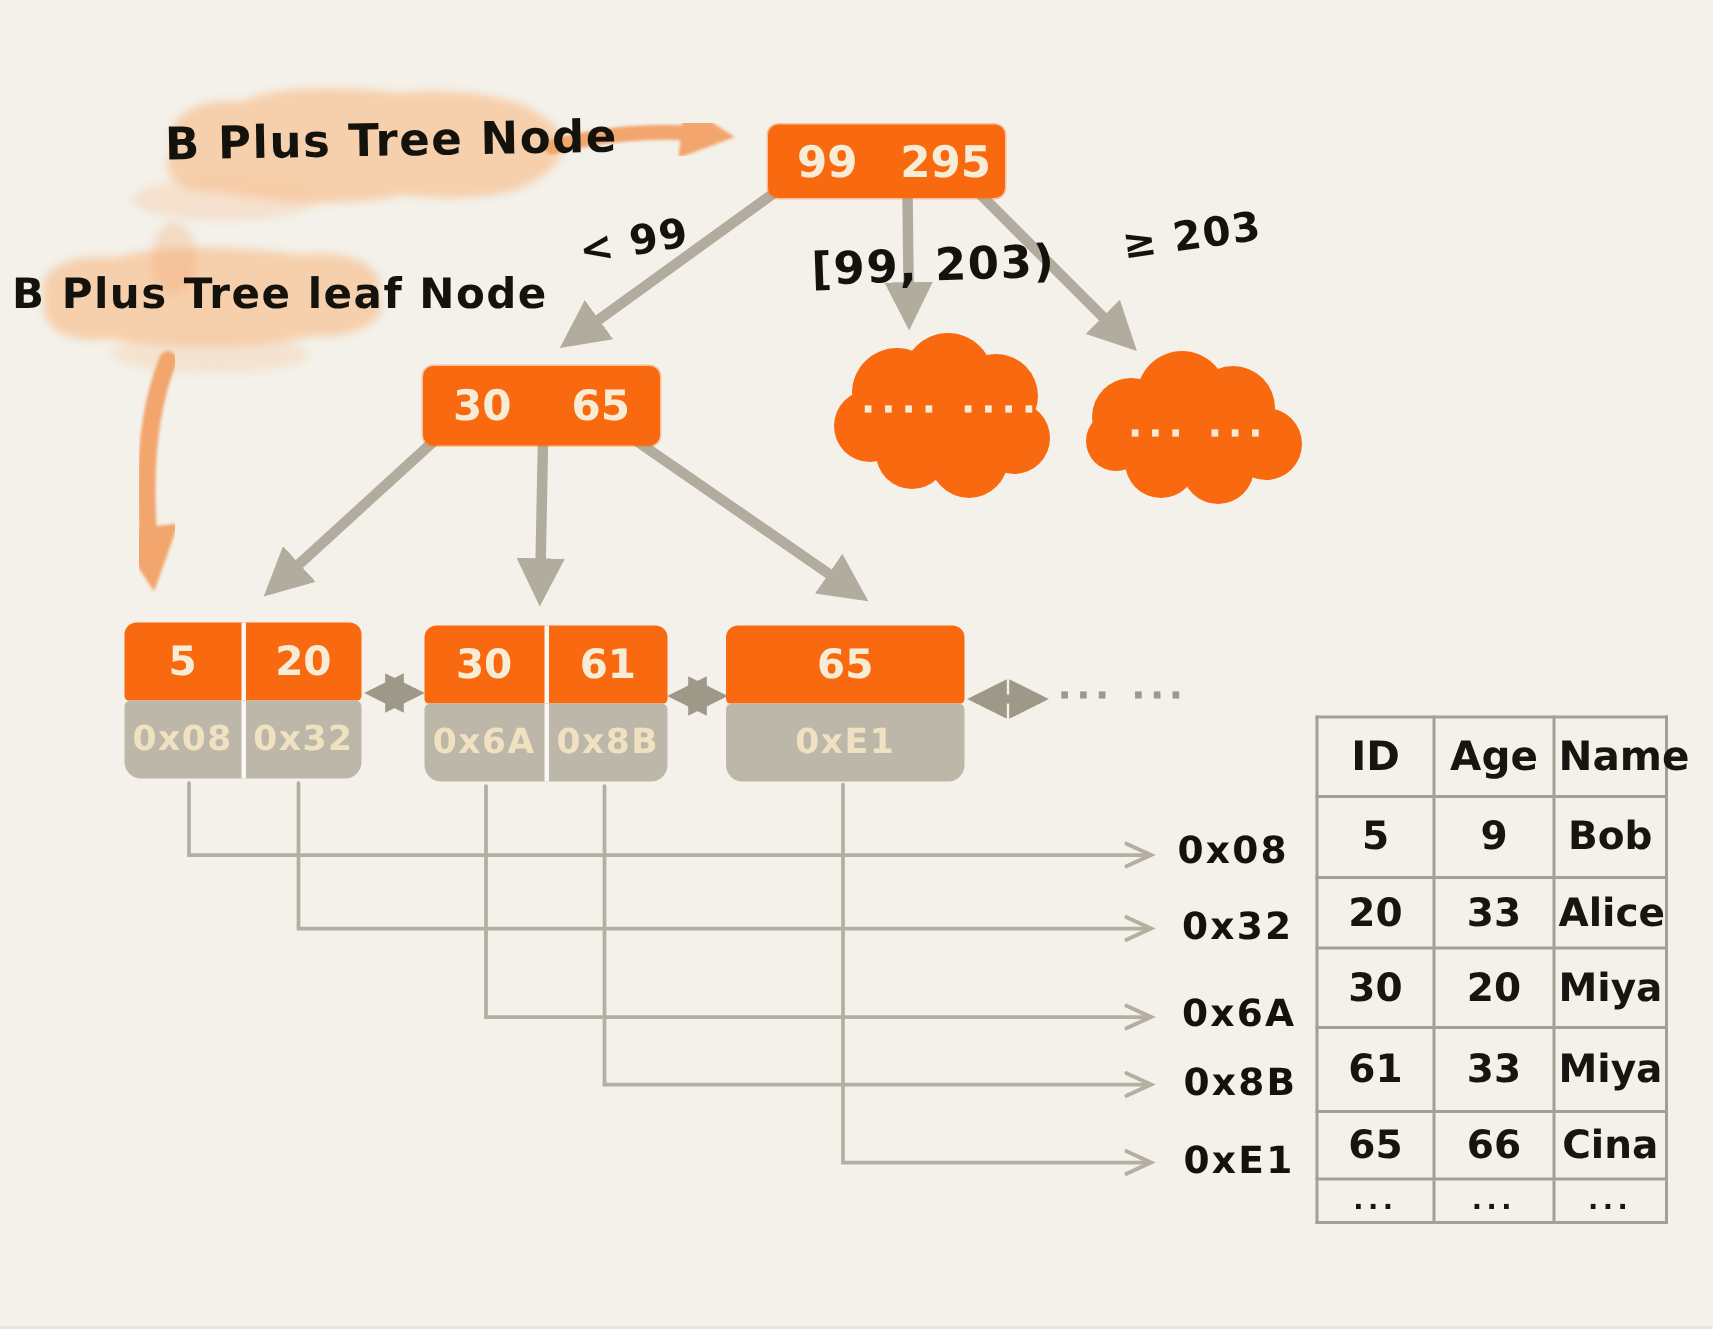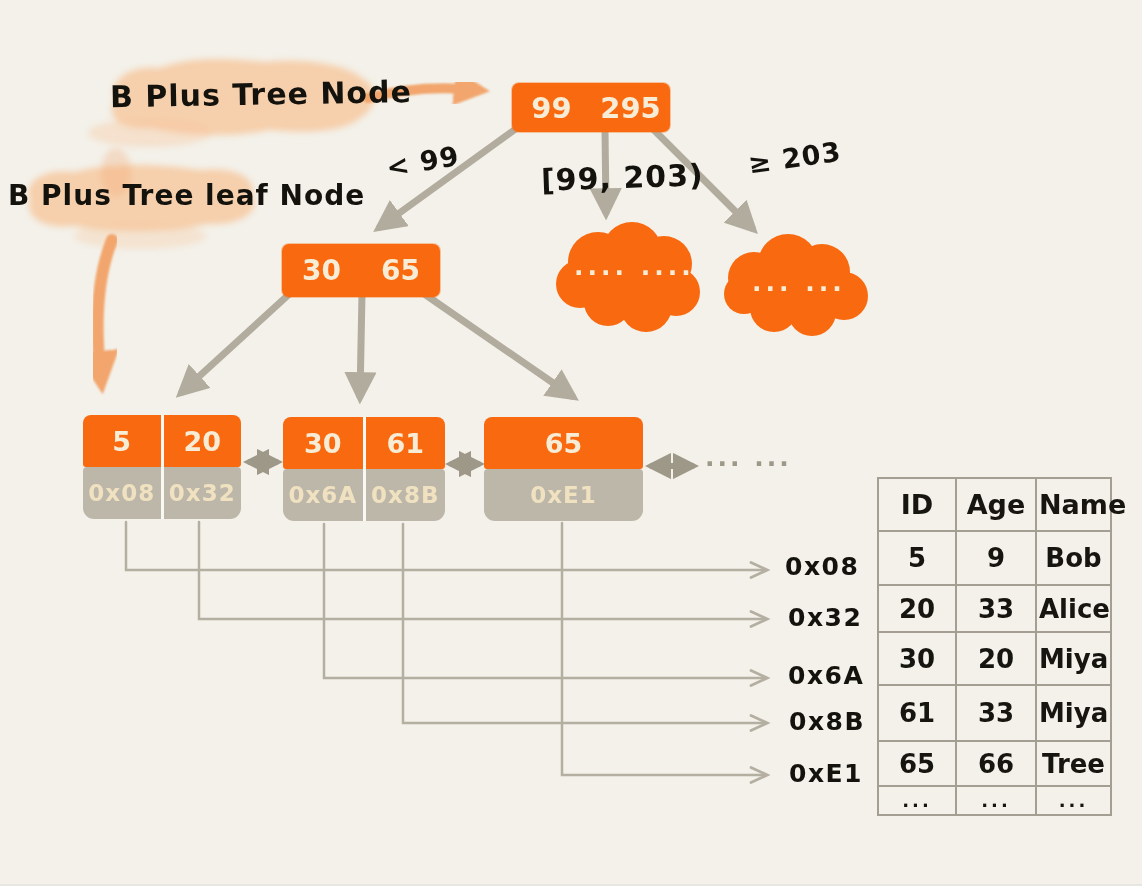--- a/index.html
+++ b/index.html
@@ -247,21 +247,21 @@
         <td>Miya</td>
       </tr>
       <tr style="height:56px;">
         <td>61</td>
         <td>33</td>
         <td>Miya</td>
       </tr>
       <tr style="height:45px;">
         <td>65</td>
         <td>66</td>
-        <td>Tree</td>
+        <td>Cina</td>
       </tr>
       <tr style="height:29px;" class="dots">
         <td>...</td>
         <td>...</td>
         <td>...</td>
       </tr>
     </tbody>
   </table>
 
 </div>

